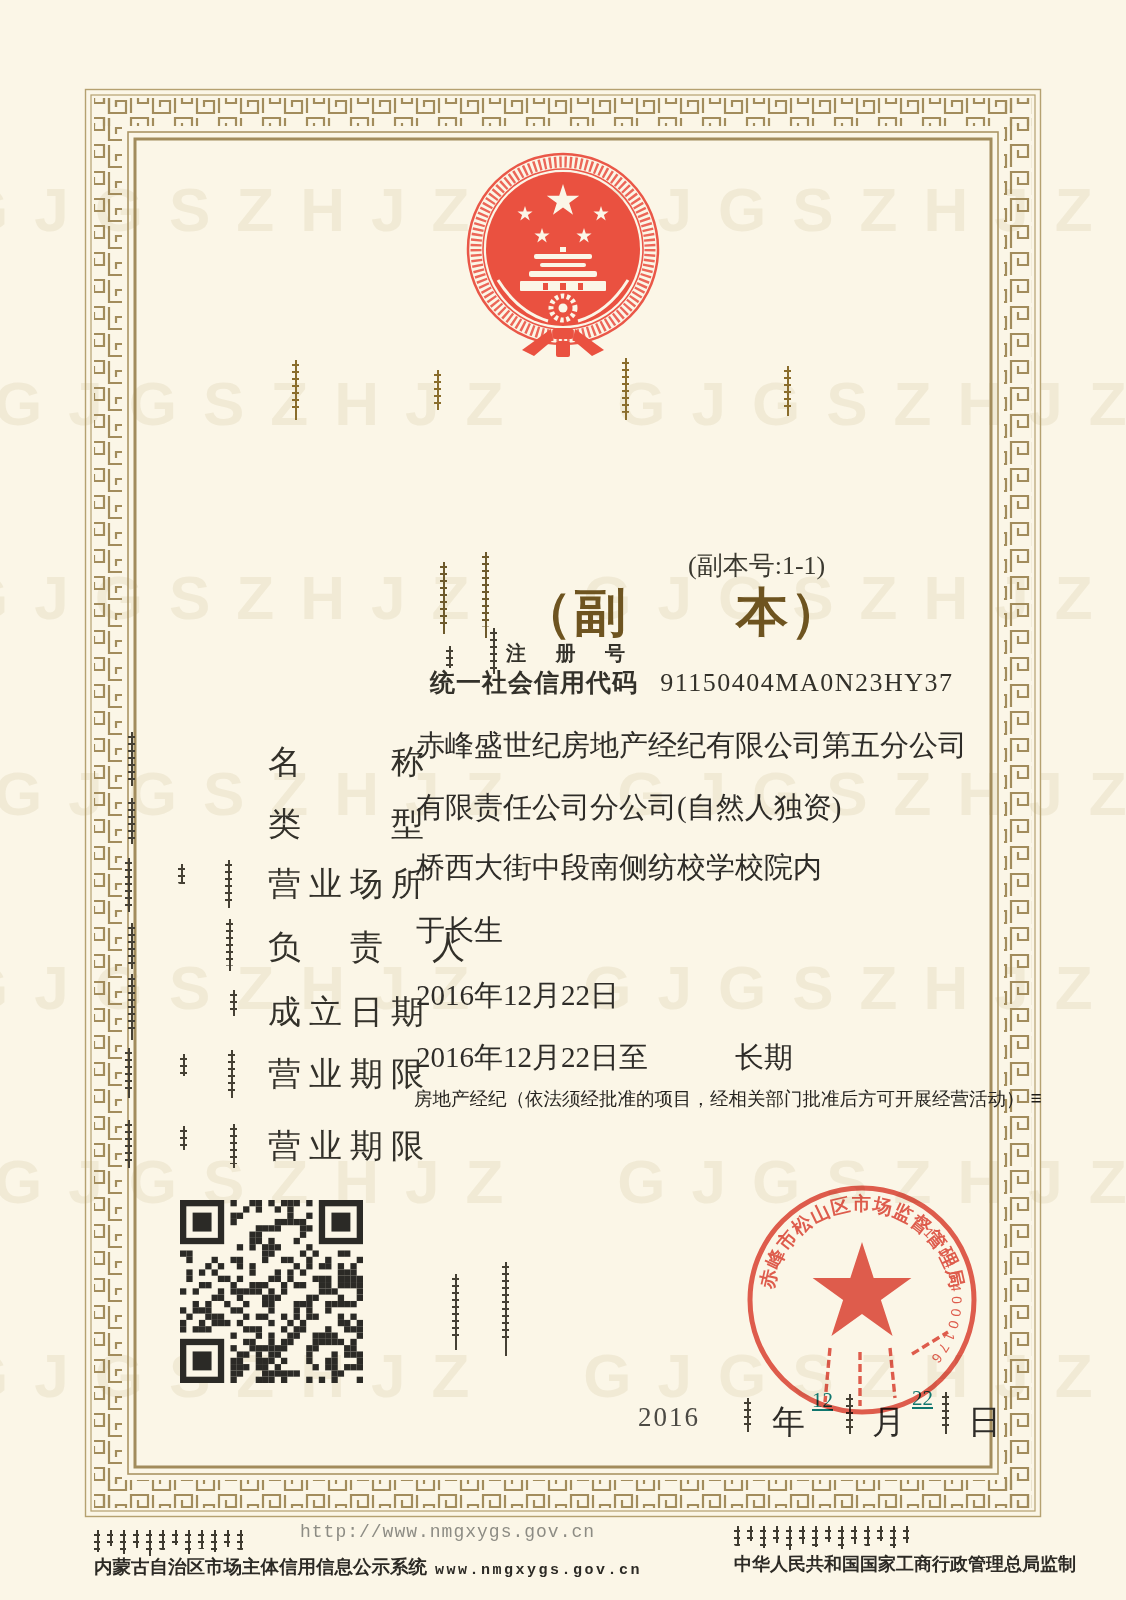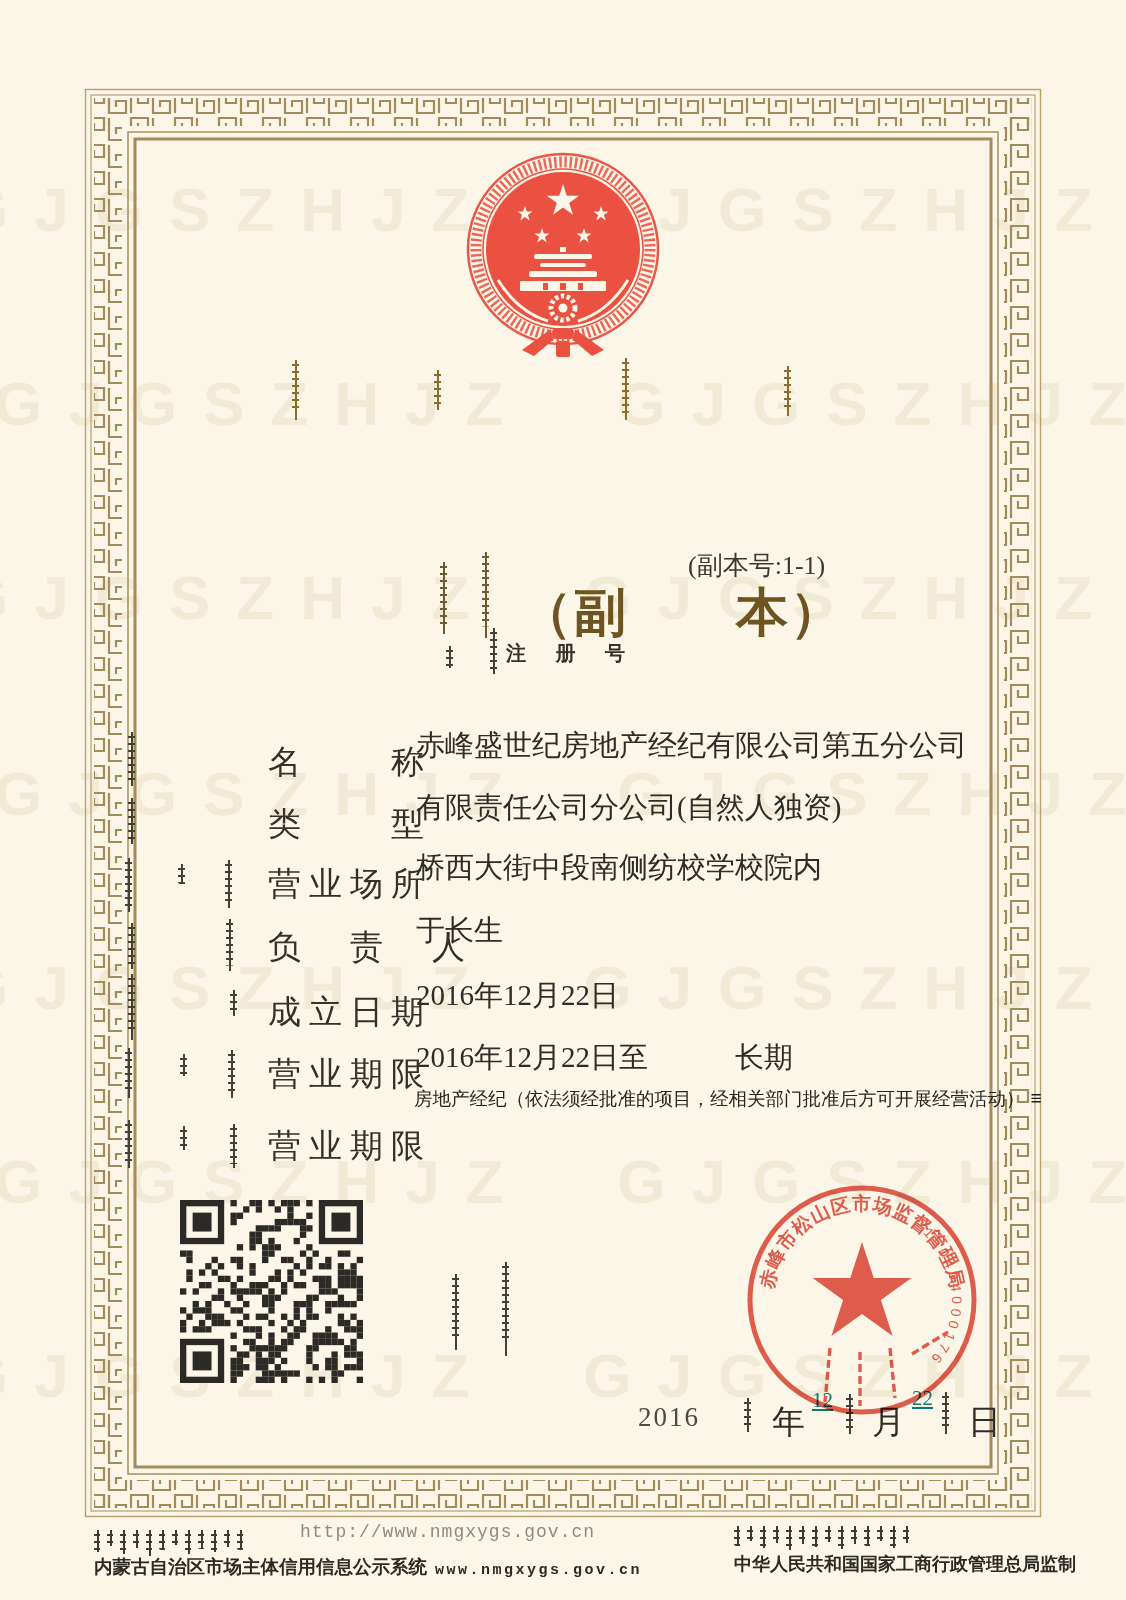--- a/index.html
+++ b/index.html
@@ -162,20 +162,24 @@
   <div class="subtitle">（副　　本）</div>
   <div class="copyno">(副本号:1-1)</div>
 
   <span class="mgc" style="left:446px;top:646px">
       <span class="mg" style="height: 22px;"></span>
     </span>
   <span class="mgc" style="left:490px;top:628px">
       <span class="mg" style="height: 46px;"></span>
     </span>
   <div class="regno">注 册 号</div>
+  <div class="creditline">
+    <b>统一社会信用代码</b>
+    <span class="code">91150404MA0N23HY37</span>
+  </div>
 
   <div class="row" style="top:740px">
     <span class="mgc" style="left:128px;top:-8px">
         <span class="mg" style="height: 54px;"></span>
       </span>
     <span class="flabel">名　　称</span>
     <span class="fvalue">赤峰盛世纪房地产经纪有限公司第五分公司</span>
   </div>
   <div class="row" style="top:802px">
     <span class="mgc" style="left:128px;top:-4px">

